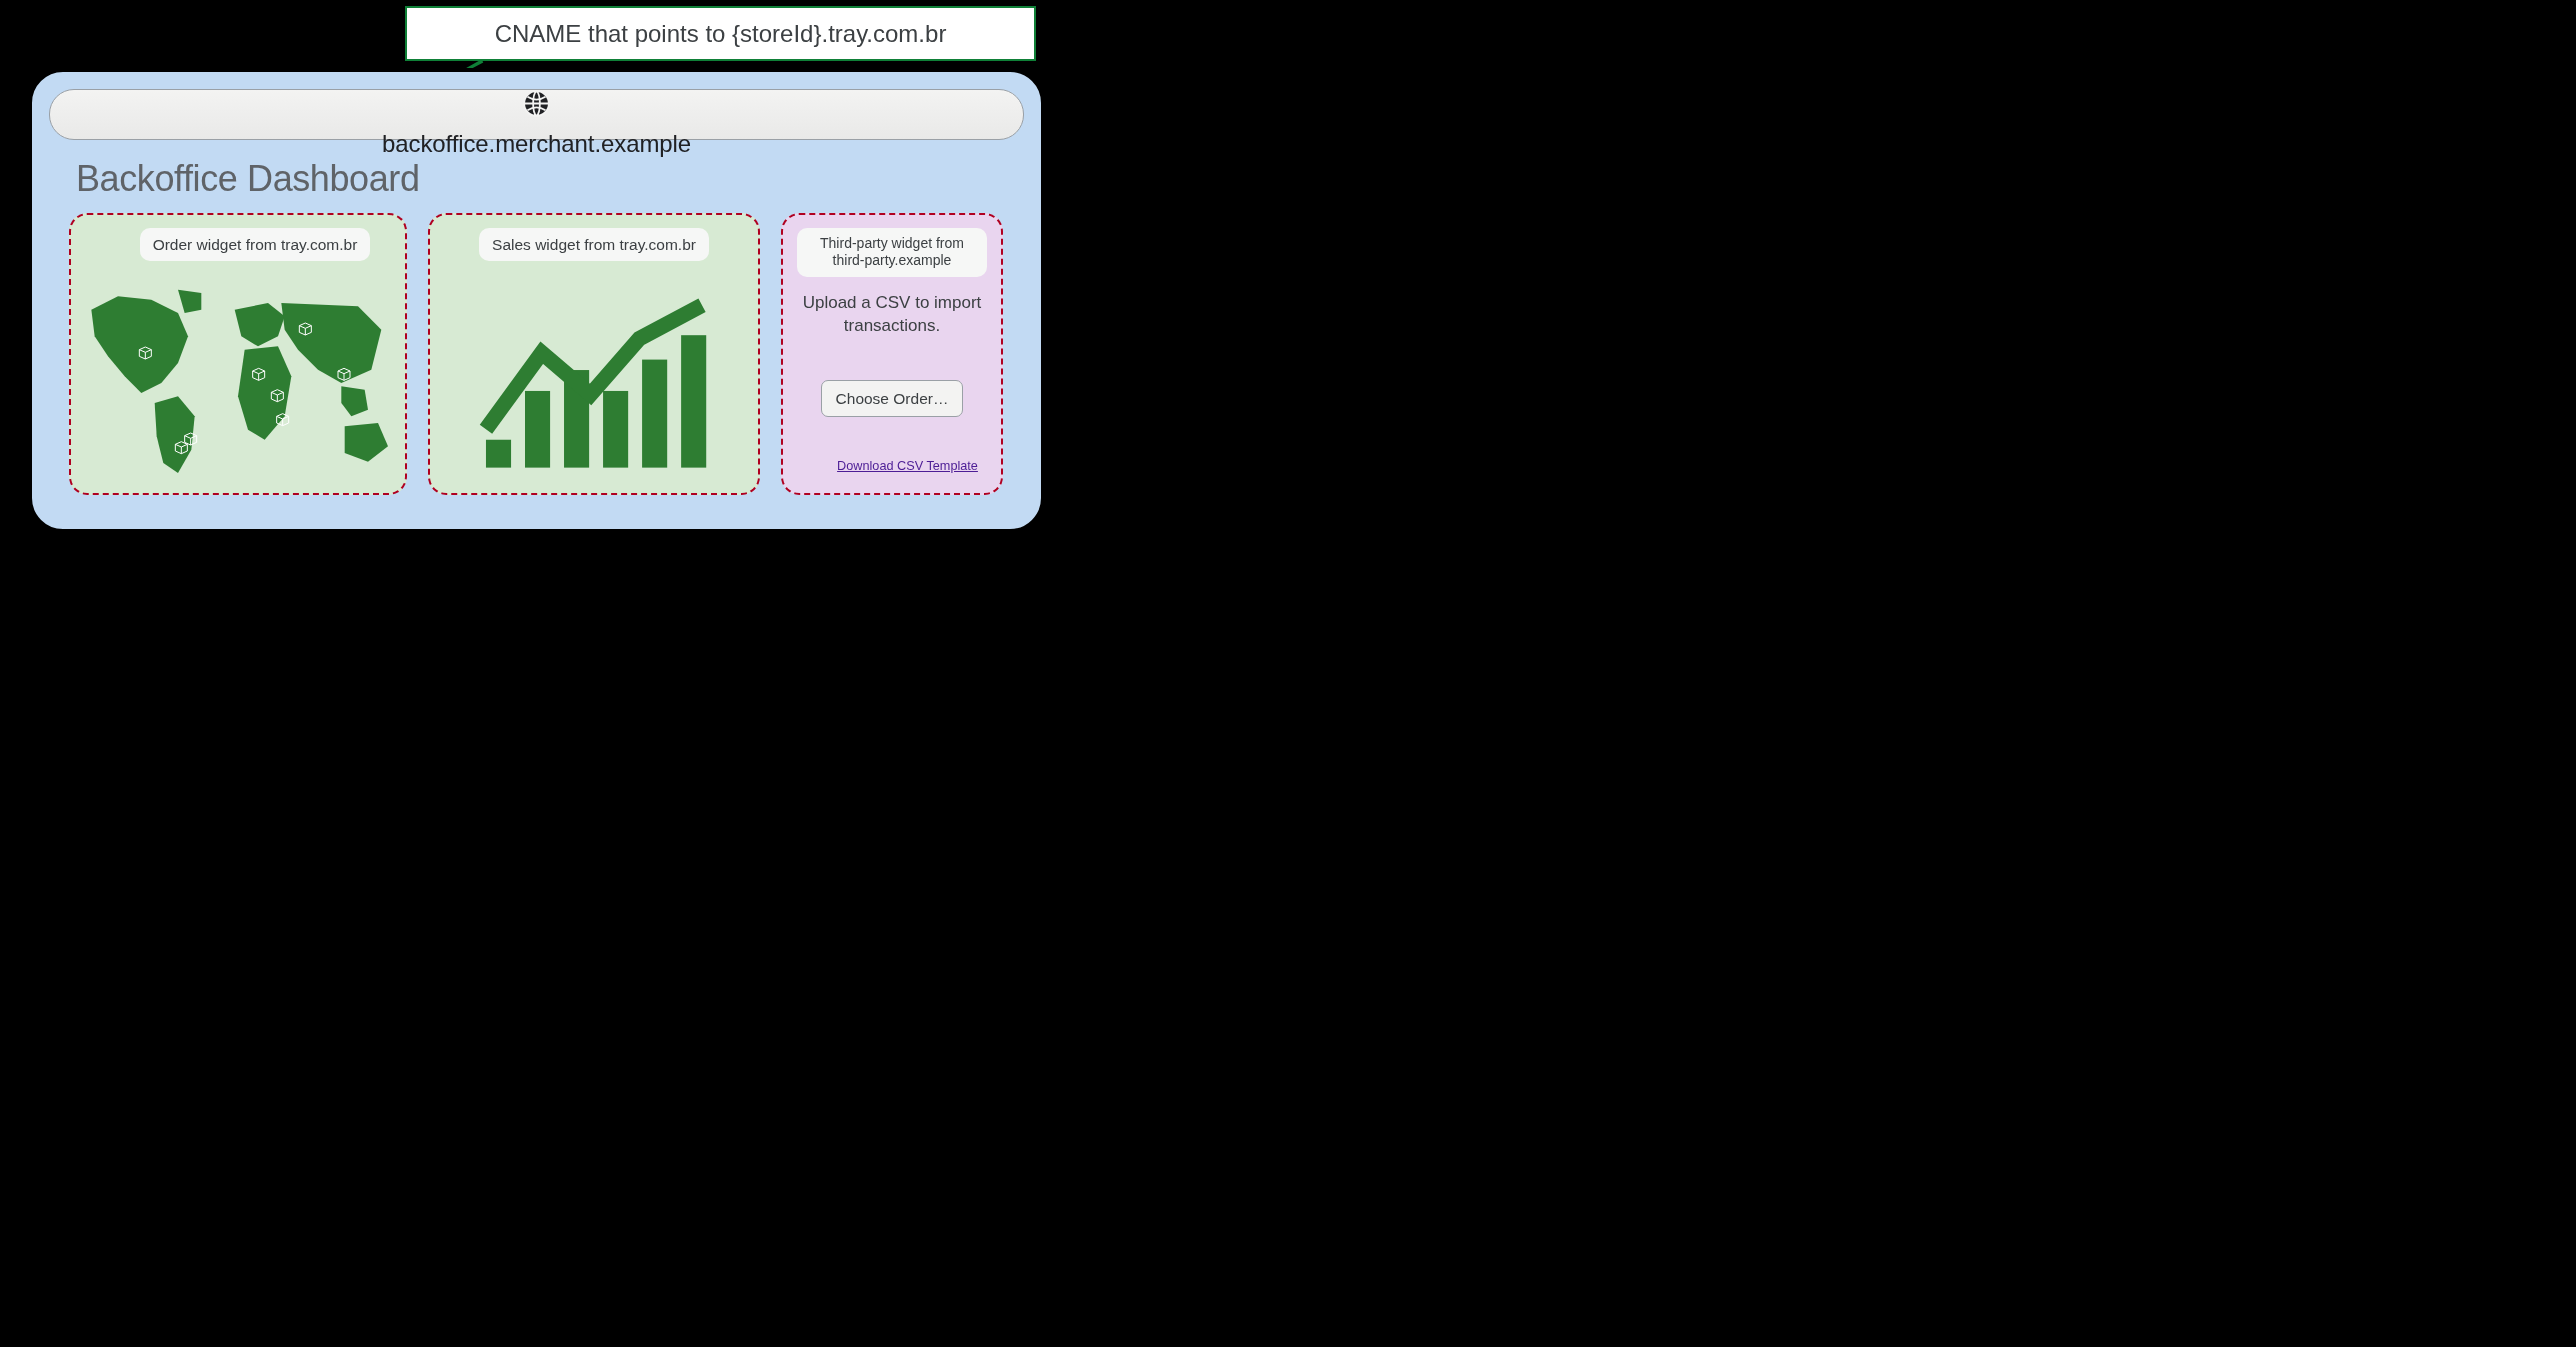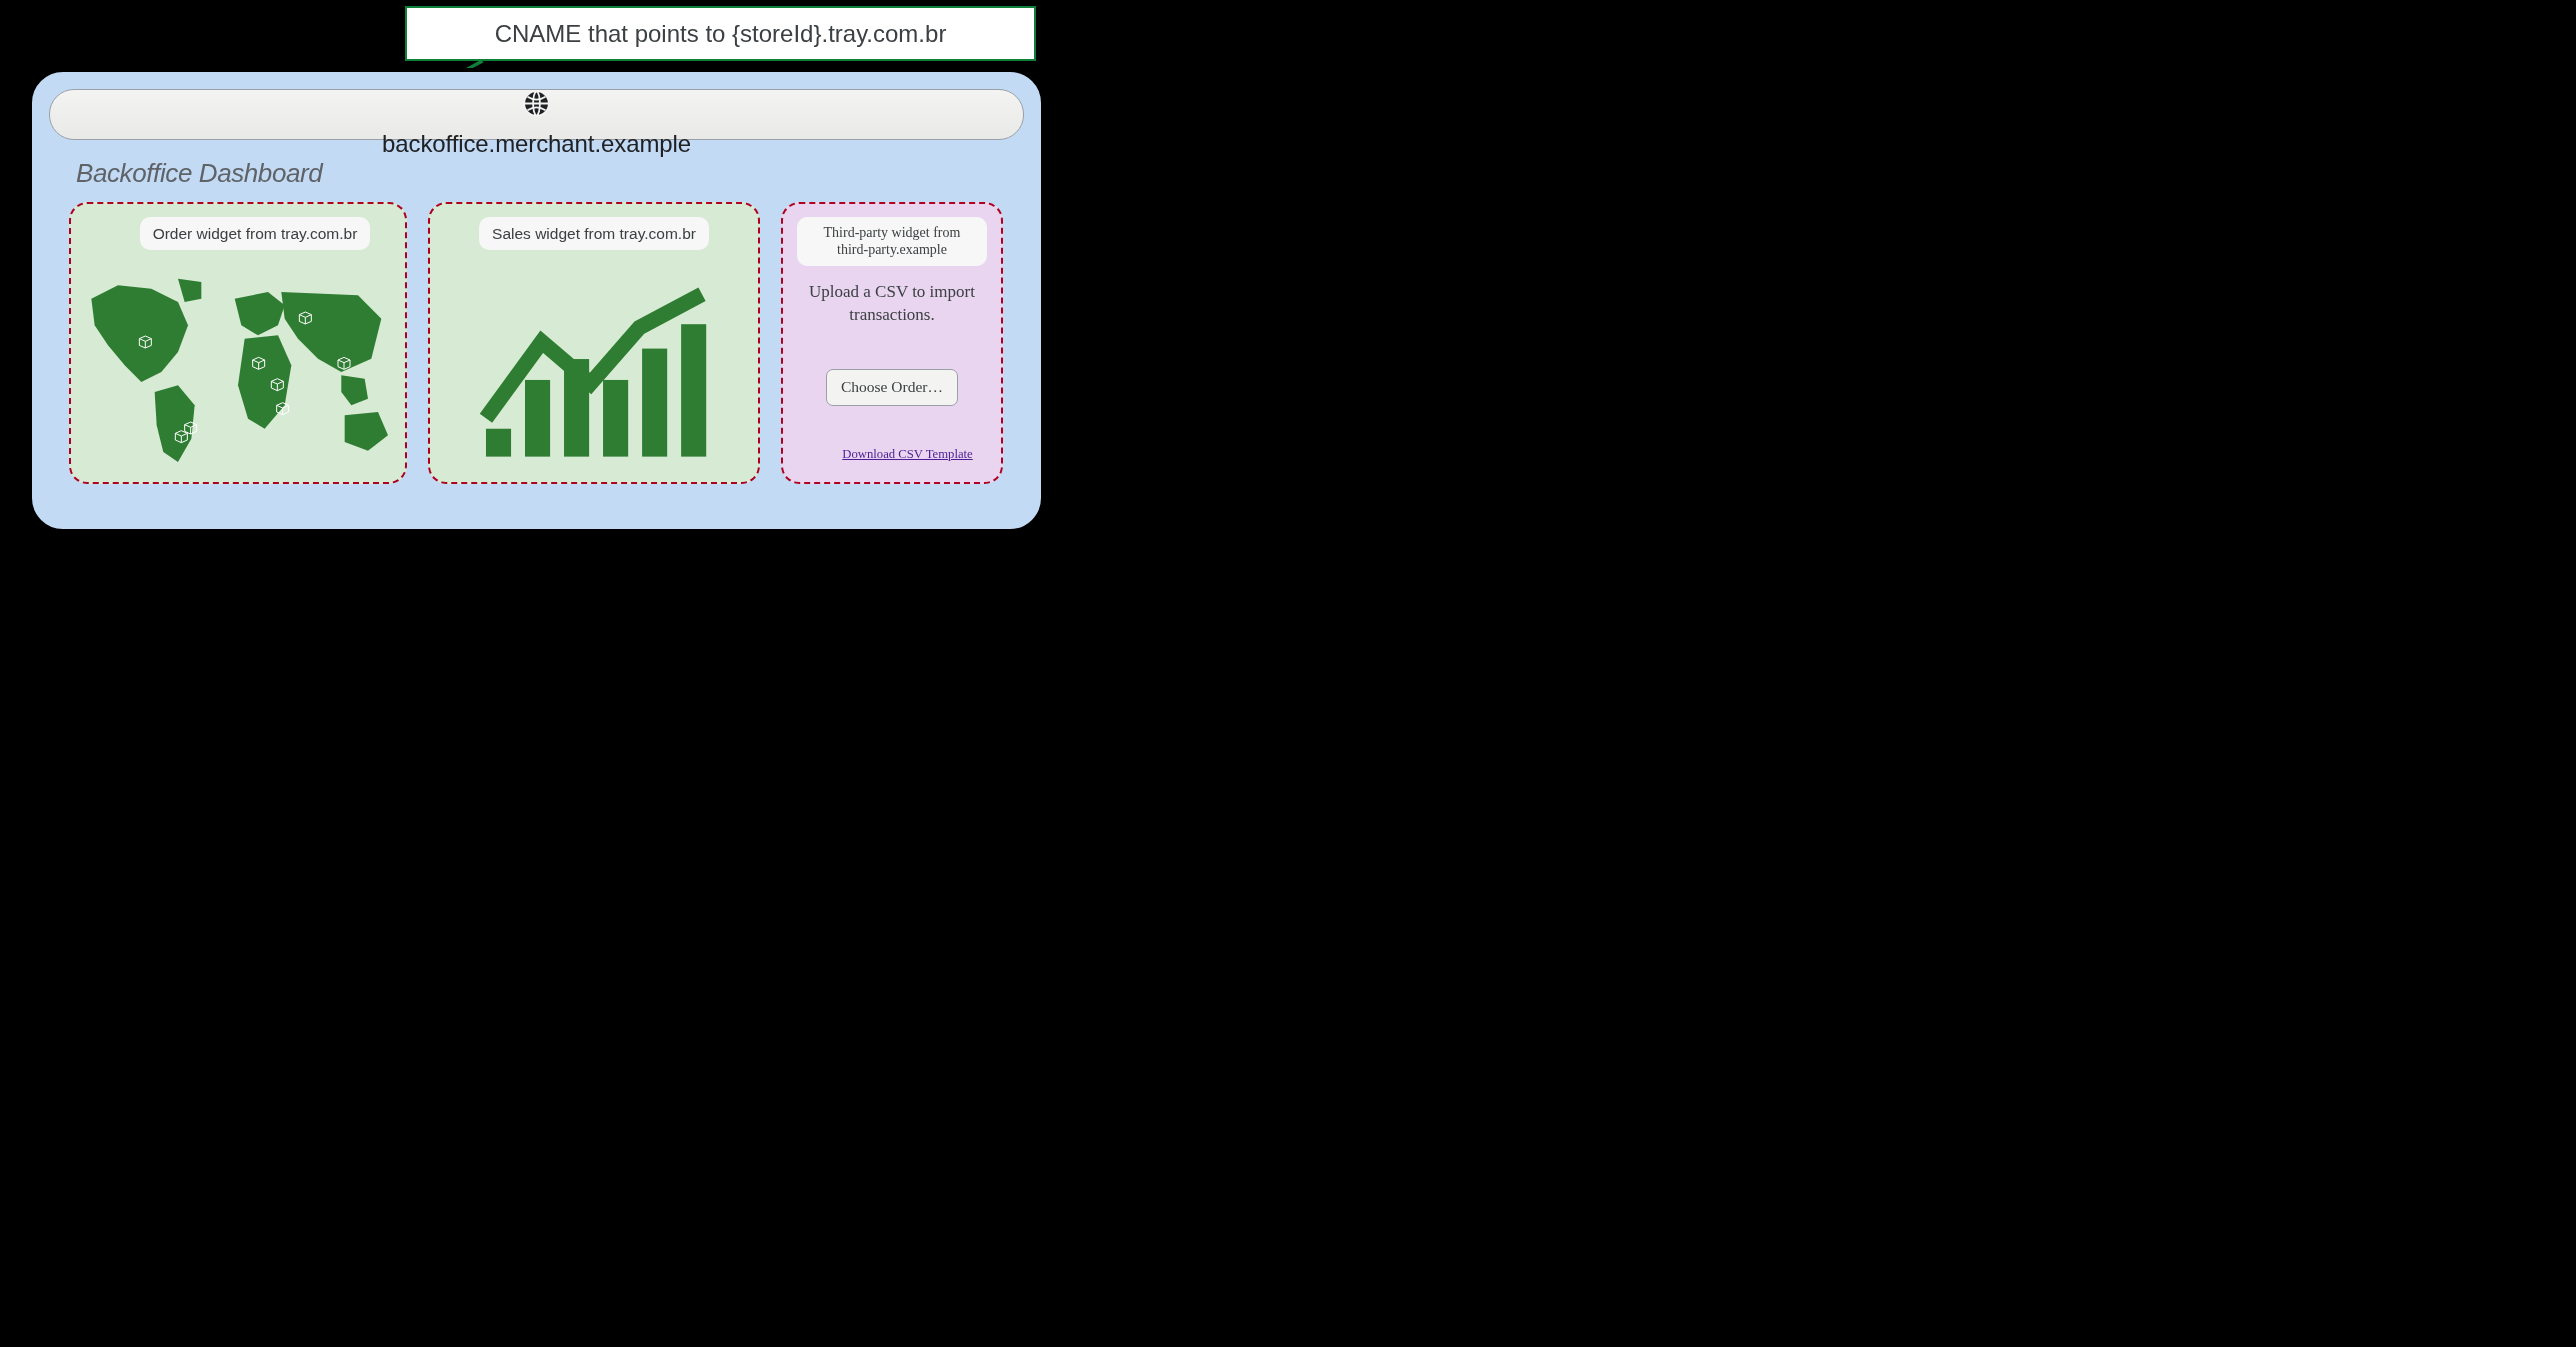--- a/index.html
+++ b/index.html
@@ -52,41 +52,40 @@
     display: flex;
     align-items: center;
     padding: 0 20px;
     gap: 12.7px;
     flex-direction: column;
   }
   .globe-svg { width: 27px; height: 27px; flex: 0 0 auto; }
   .addr-text { font-size: 24px; color: #202124; letter-spacing: -0.1px; }
   .page-title {
     margin: 18.3px 0 12.7px 27px;
-    font-size: 26px;
+    font-size: 36px;
     font-weight: 500;
     color: #5f6368;
     letter-spacing: -0.4px;
-    font-style: italic;
   }
   .widgets {
     display: flex;
     gap: 21px;
     padding: 0 20px;
   }
   .widget {
     border: 2.8px dashed #b00020;
     border-radius: 18.3px;
     height: 282px;
     padding: 12.7px 14px;
     position: relative;
   }
   .w-order { width: 338px; background: #d7ead3; padding-left: 48px; }
   .w-sales { width: 332px; background: #d7ead3; }
-  .w-third { width: 222px; background: #e9d5ef; display:flex; flex-direction:column; align-items:center;font-family:Liberation Serif, serif; }
+  .w-third { width: 222px; background: #e9d5ef; display:flex; flex-direction:column; align-items:center; }
   .widget-label-pill {
     background: #f6f7f6;
     border-radius: 10px;
     padding: 7px 12.7px;
     font-size: 15.5px;
     line-height: 1.25;
     color: #3c4043;
     text-align: center;
     width: fit-content;
     margin: 0 auto 7px auto;

